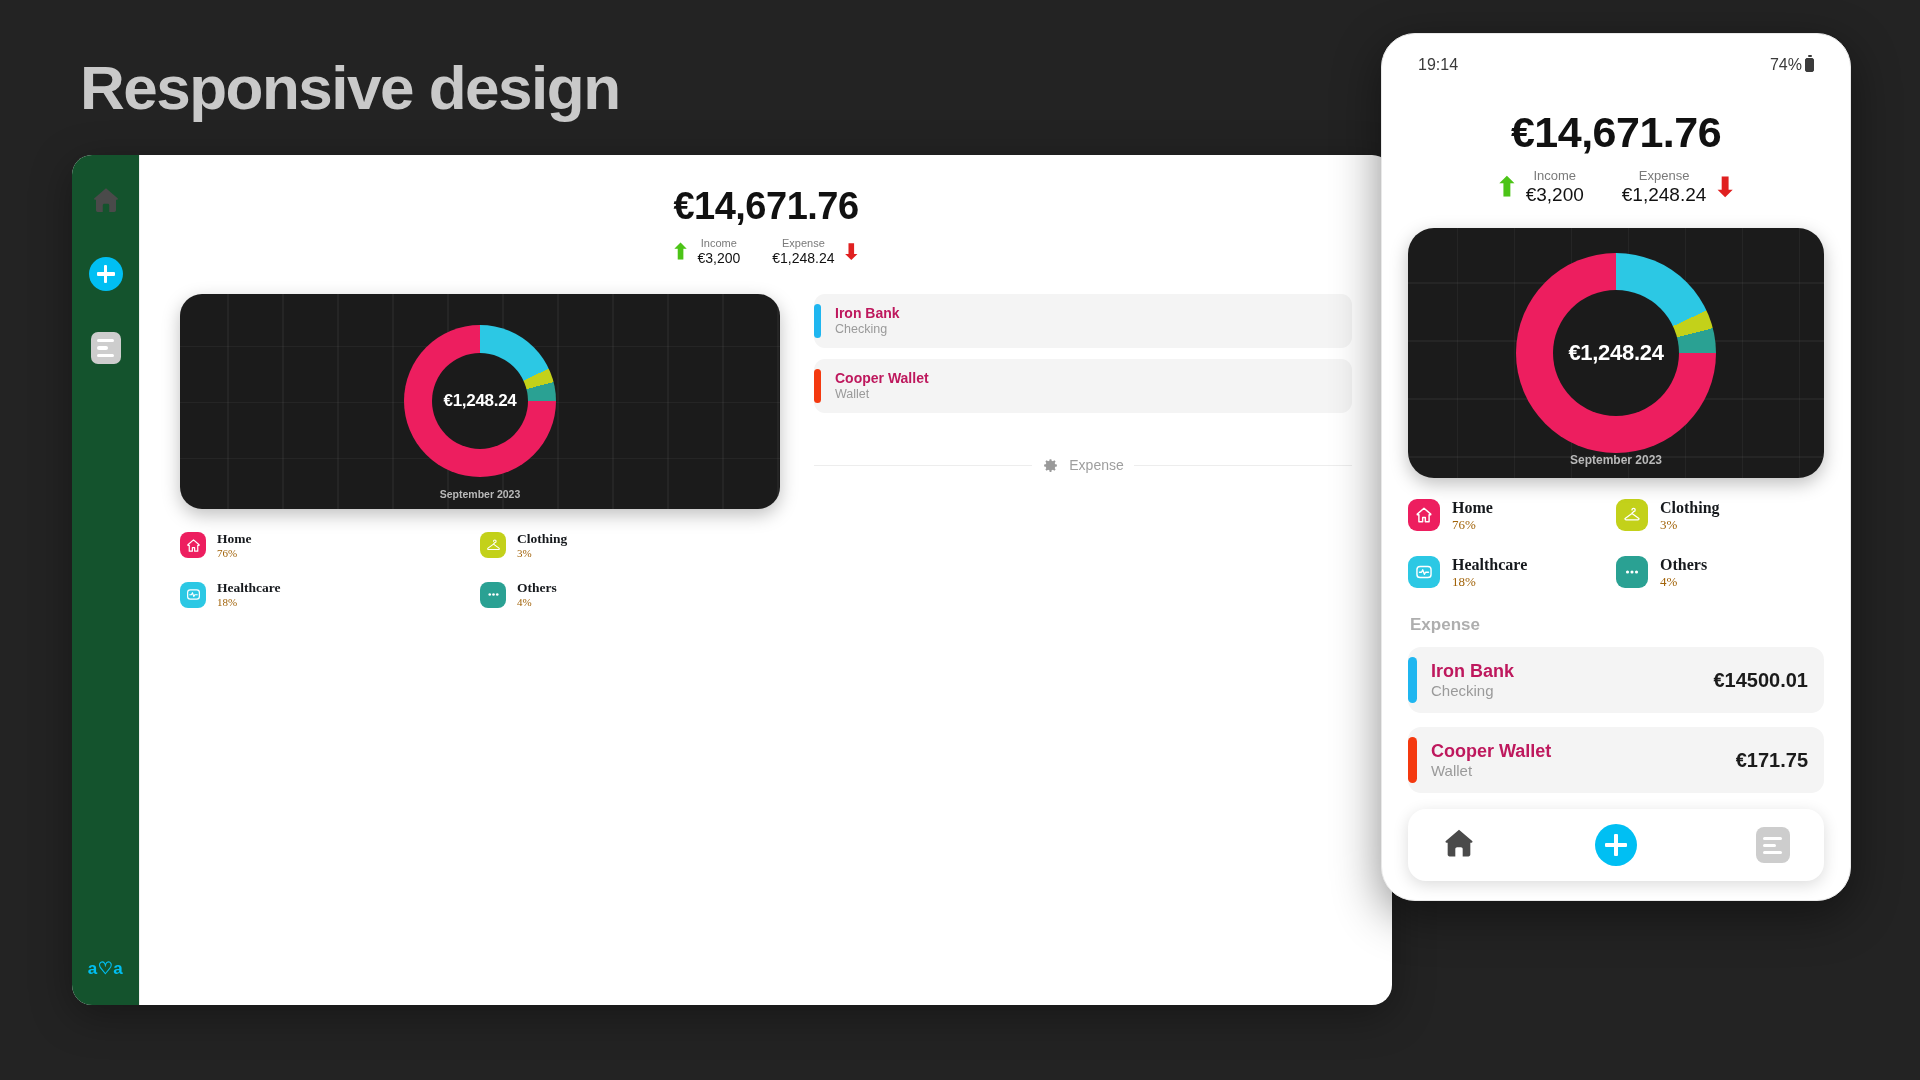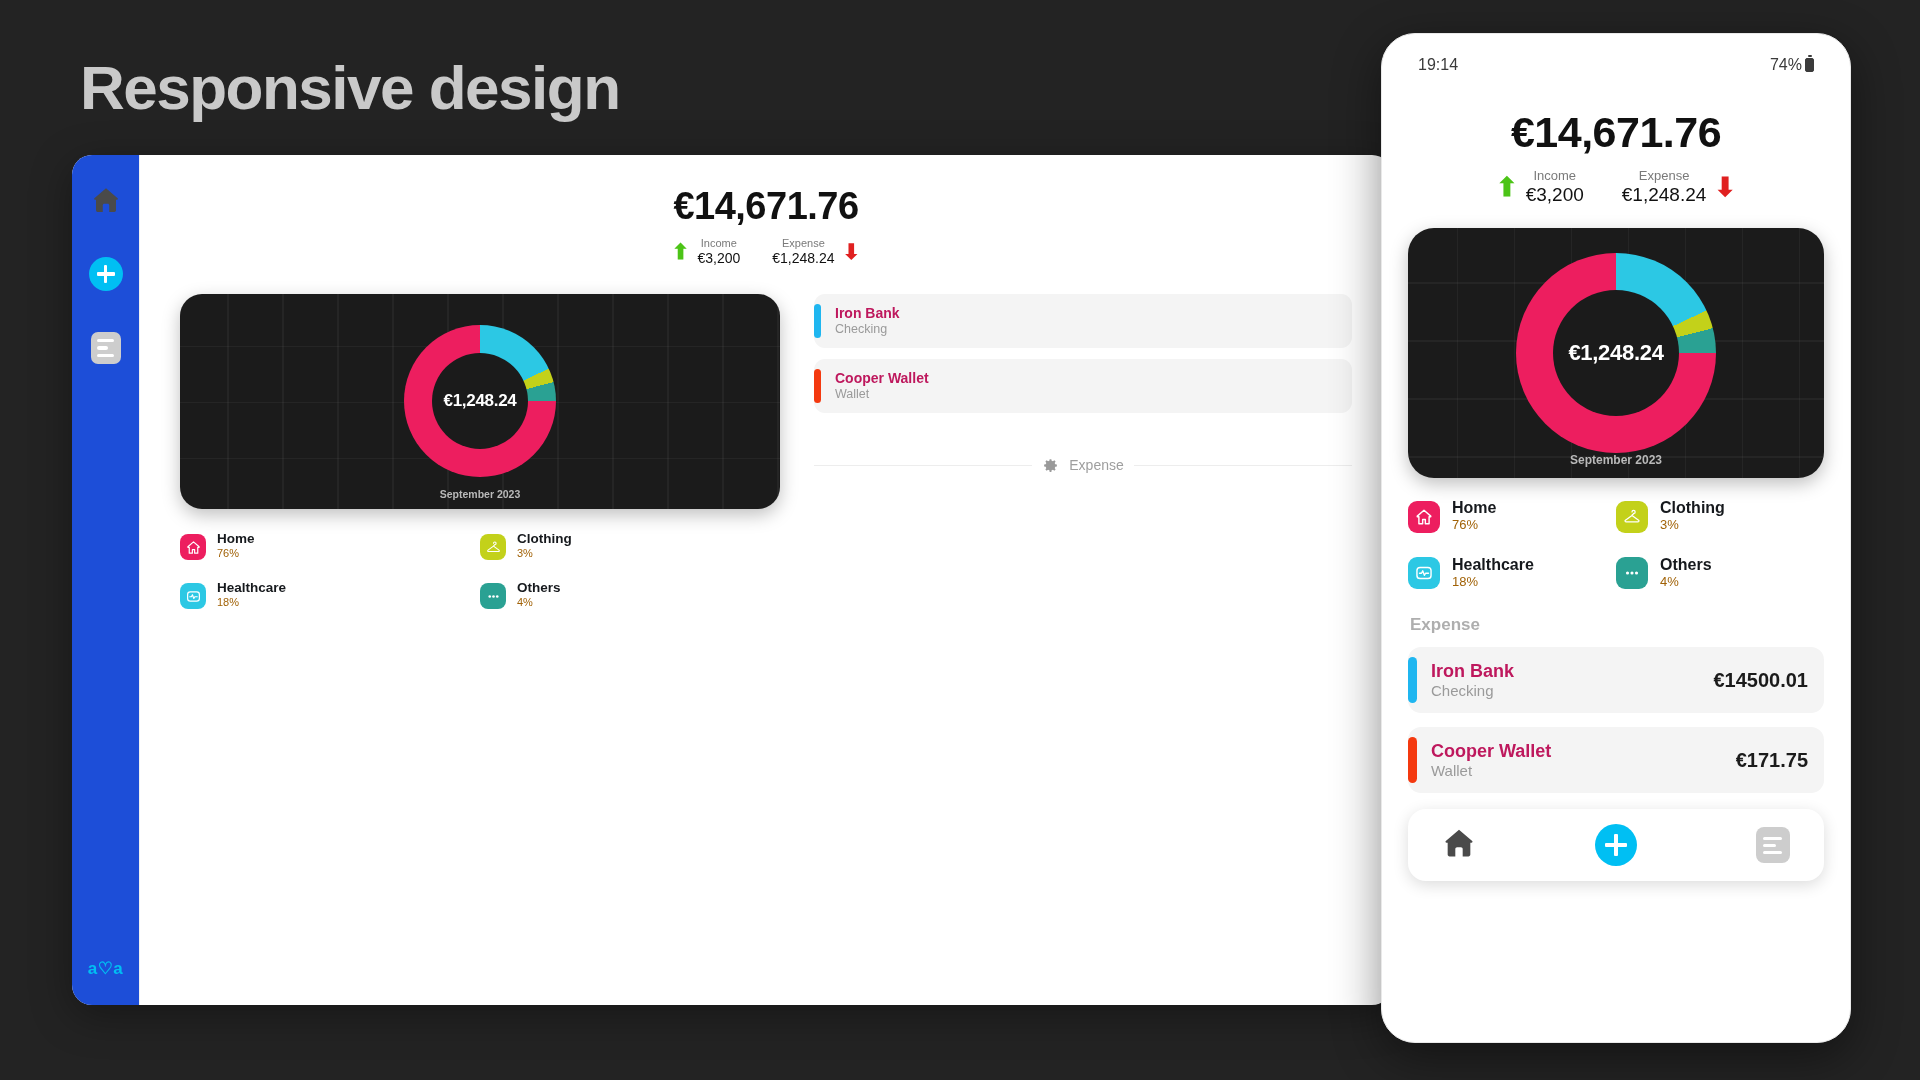--- a/index.html
+++ b/index.html
@@ -36,21 +36,21 @@
     height: 850px;
     background: #ffffff;
     border-radius: 20px;
     box-shadow: 0 10px 40px rgba(0,0,0,0.35);
     display: flex;
     overflow: hidden;
   }
 
   .desktop-sidebar {
     width: 68px;
-    background: #1d4ed8;
+    background: #14532d;
     border-right: 1px solid #f0f0f0;
     display: flex;
     flex-direction: column;
     align-items: center;
     padding-top: 24px;
     flex-shrink: 0;
     position: relative;
   }
 
   .side-icon {
@@ -216,23 +216,24 @@
 
   
   .legend {
     display: flex;
     flex-wrap: wrap;
     margin-top: 22px;
   }
   .legend-item {
     width: 50%;
     display: flex;
-    align-items: flex-end;
+    align-items: center;
     gap: 11px;
     margin-bottom: 20px;
+    font-family: Liberation Serif, serif;
   }
   .legend-swatch {
     width: 26px; height: 26px;
     border-radius: 8px;
     display: flex;
     align-items: center;
     justify-content: center;
     flex-shrink: 0;
   }
   .legend-swatch svg { width: 15px; height: 15px; }
@@ -291,21 +292,21 @@
   .settings-line { flex: 1; height: 1px; background: #ededed; }
   .settings-label { font-size: 14px; color: #9e9e9e; }
   .gear { width: 17px; height: 17px; flex-shrink: 0; }
 
   
   .phone {
     position: absolute;
     left: 1381px;
     top: 33px;
     width: 470px;
-    height: 1010px;
+    height: 868px;
     background: #ffffff;
     border-radius: 34px;
     border: 1px solid #e9e9e9;
     box-shadow: 0 14px 48px rgba(0,0,0,0.45);
     padding: 16px 0 0 0;
     display: flex;
     flex-direction: column;
     overflow: hidden;
   }
   .status-bar {

